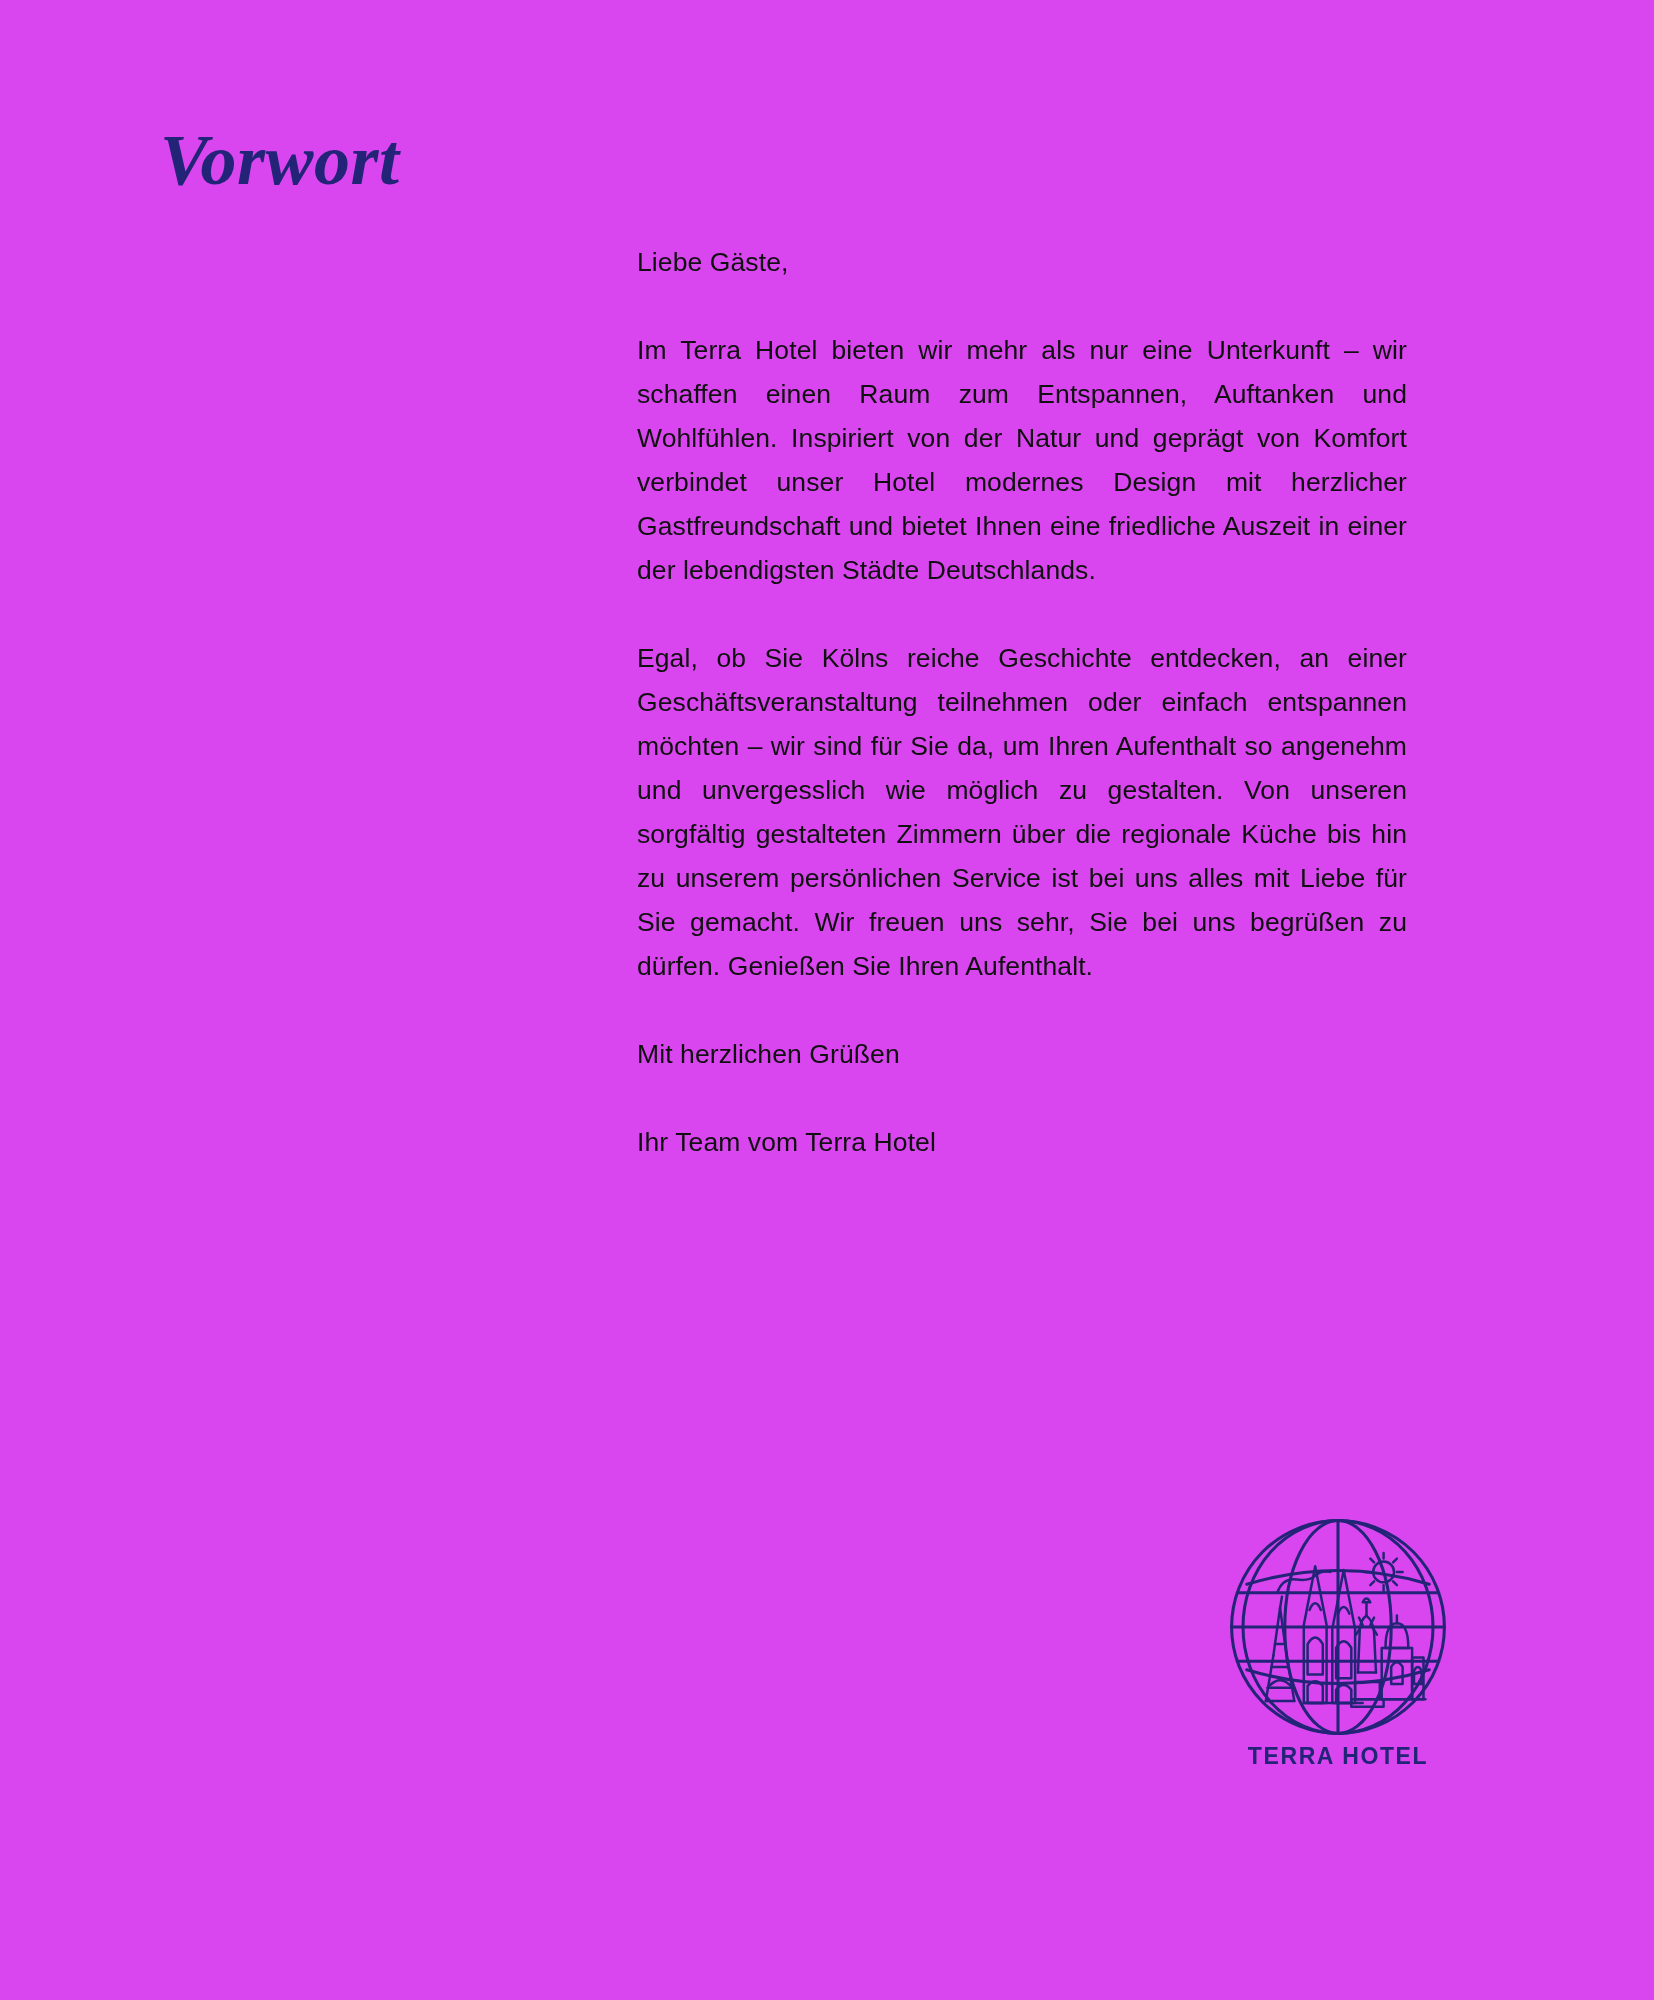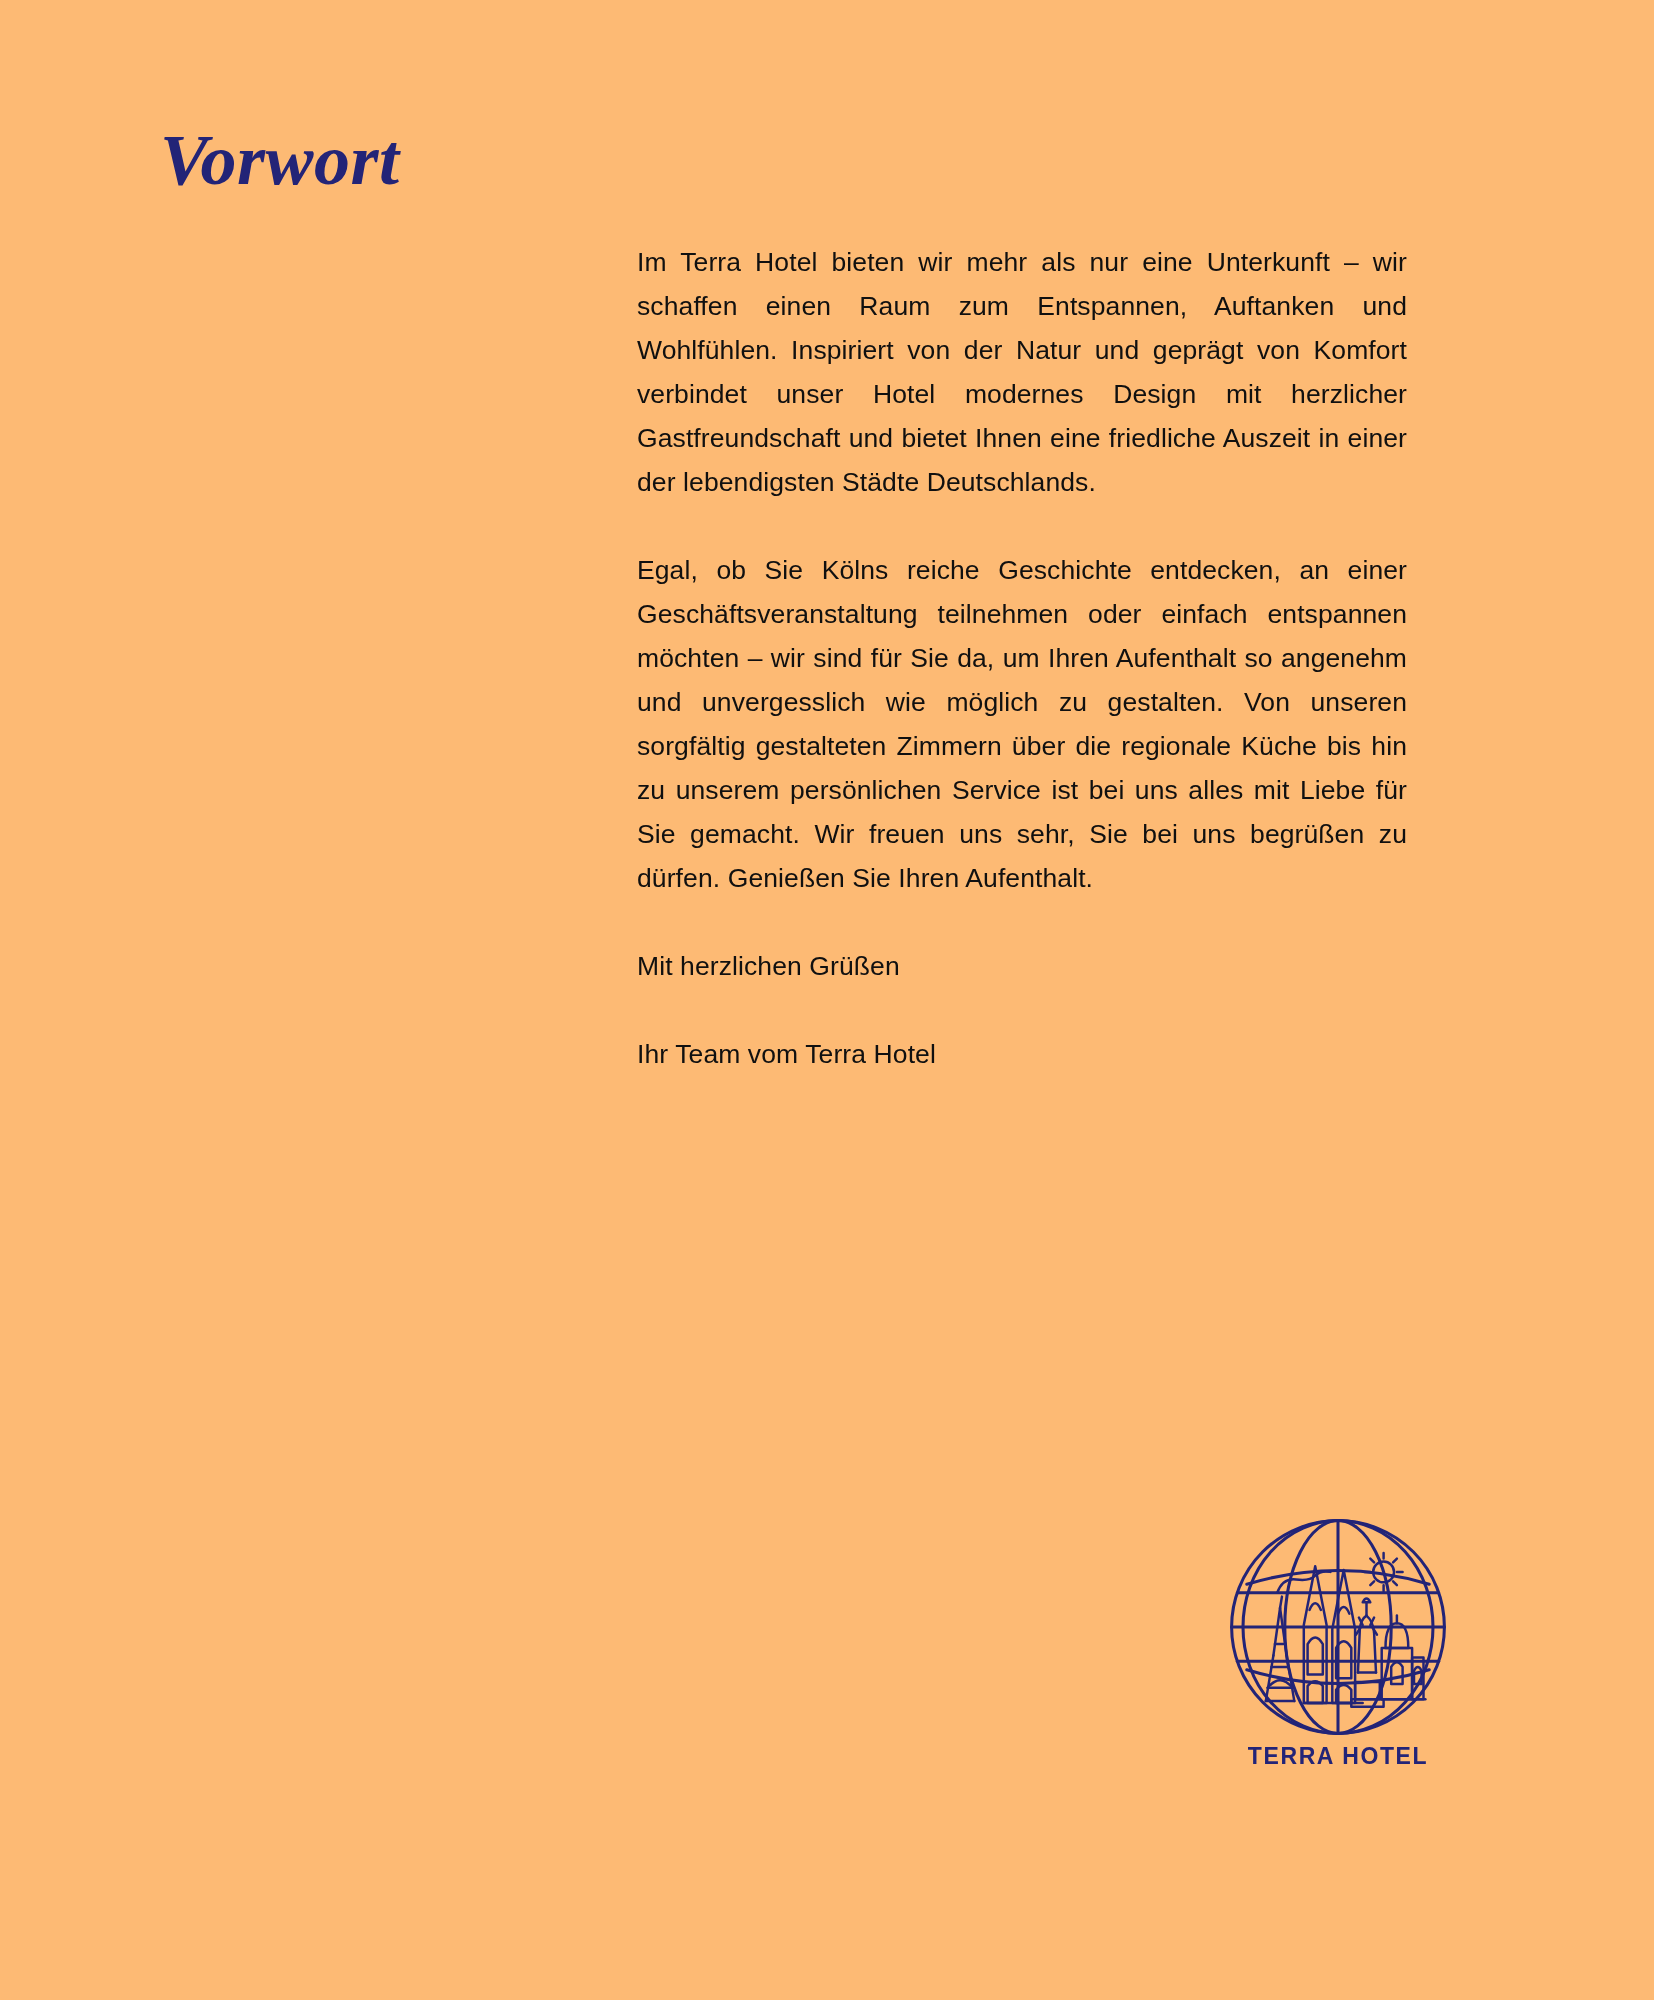--- a/index.html
+++ b/index.html
@@ -12,21 +12,21 @@
     height: 2000px;
     position: relative;
     overflow: hidden;
     font-family: "Liberation Sans", sans-serif;
     -webkit-font-smoothing: antialiased;
   }
 
   .page {
     position: absolute;
     inset: 0;
-    background: #fdba74;
+    background: #d946ef;
   }
 
   
   .page-title {
     position: absolute;
     left: 160px;
     top: 76px;
     font-family: "Liberation Serif", "DejaVu Serif", serif;
     font-style: italic;
     font-weight: 700;
@@ -87,20 +87,21 @@
   }
 </style>
 </head>
 <body>
 
 <div class="page">
 
   <h1 class="page-title">Vorwort</h1>
 
   <div class="letter">
+    <p class="nojustify">Liebe Gäste,</p>
     <p>Im Terra Hotel bieten wir mehr als nur eine Unterkunft – wir schaffen einen Raum zum Entspannen, Auftanken und Wohlfühlen. Inspiriert von der Natur und geprägt von Komfort verbindet unser Hotel modernes Design mit herzlicher Gastfreundschaft und bietet Ihnen eine friedliche Auszeit in einer der lebendigsten Städte Deutschlands.</p>
     <p>Egal, ob Sie Kölns reiche Geschichte entdecken, an einer Geschäftsveranstaltung teilnehmen oder einfach entspannen möchten – wir sind für Sie da, um Ihren Aufenthalt so angenehm und unvergesslich wie möglich zu gestalten. Von unseren sorgfältig gestalteten Zimmern über die regionale Küche bis hin zu unserem persönlichen Service ist bei uns alles mit Liebe für Sie gemacht. Wir freuen uns sehr, Sie bei uns begrüßen zu dürfen. Genießen Sie Ihren Aufenthalt.</p>
     <p class="nojustify">Mit herzlichen Grüßen</p>
     <p class="nojustify">Ihr Team vom Terra Hotel</p>
   </div>
 
   <div class="logo">
     <svg class="logo-mark" viewBox="0 0 240 240" fill="none" stroke="#232477" stroke-width="3.2" stroke-linecap="round" stroke-linejoin="round">
 
       <circle cx="120" cy="120" r="112"></circle>

